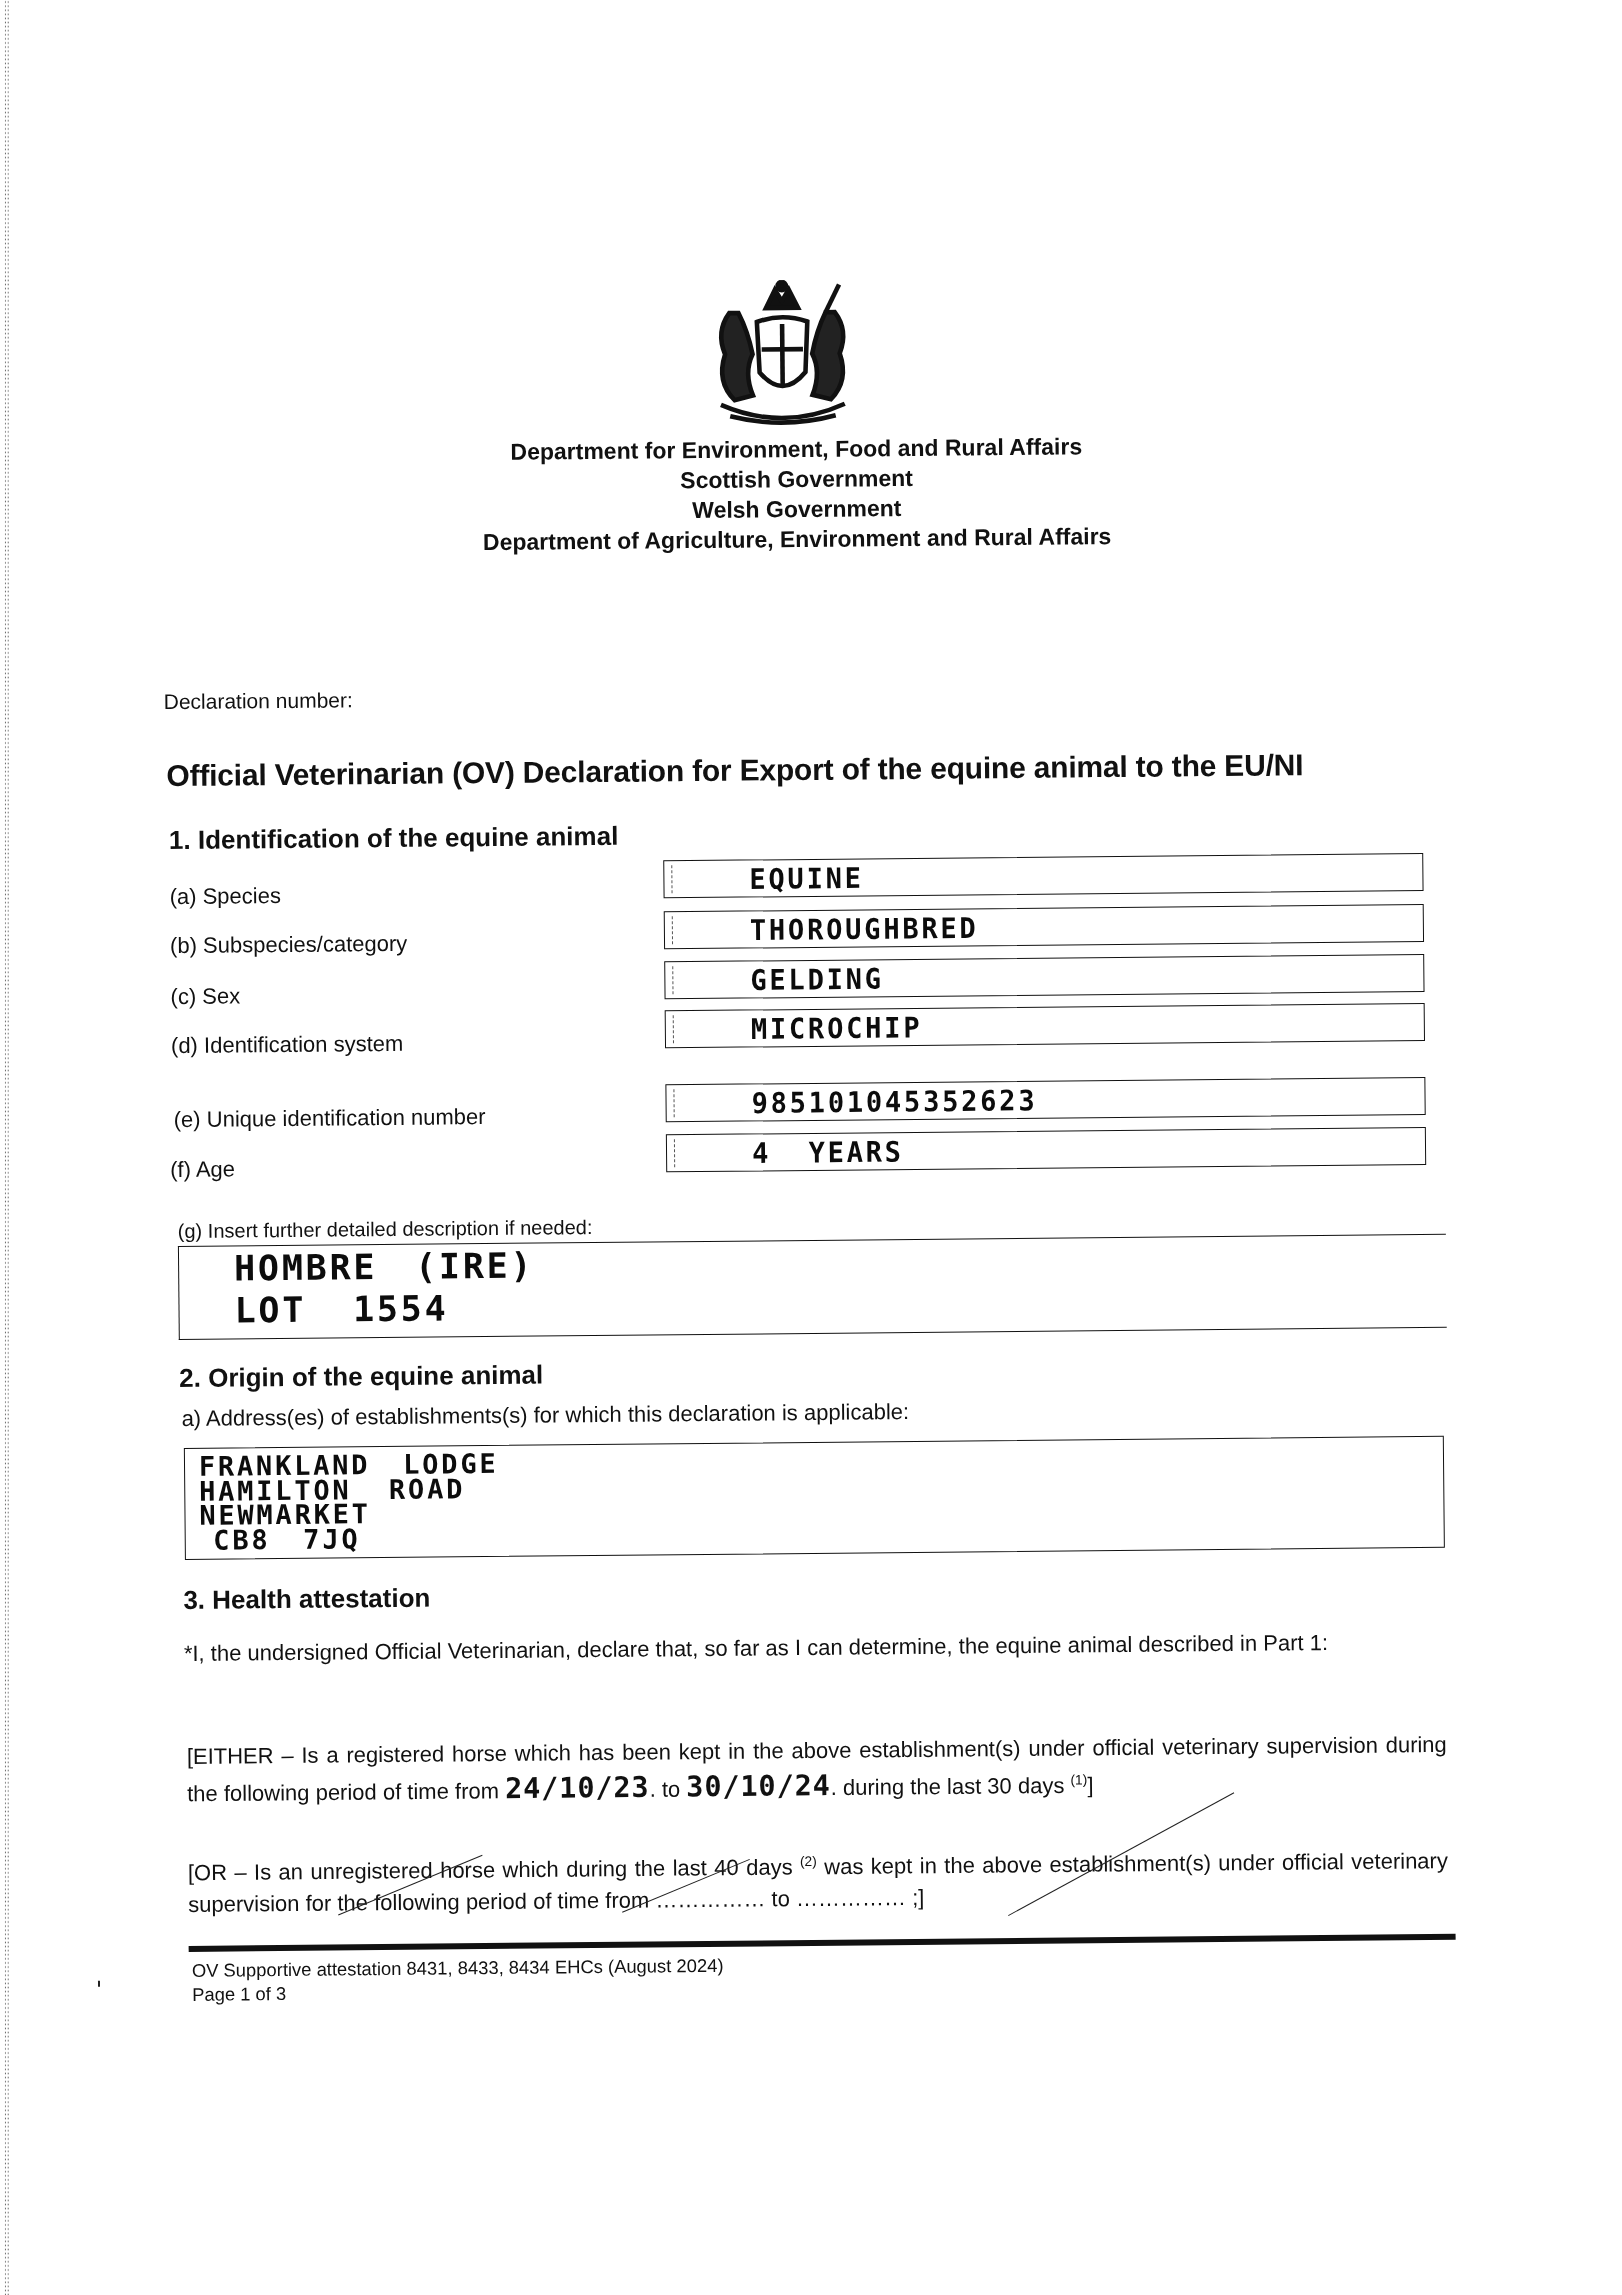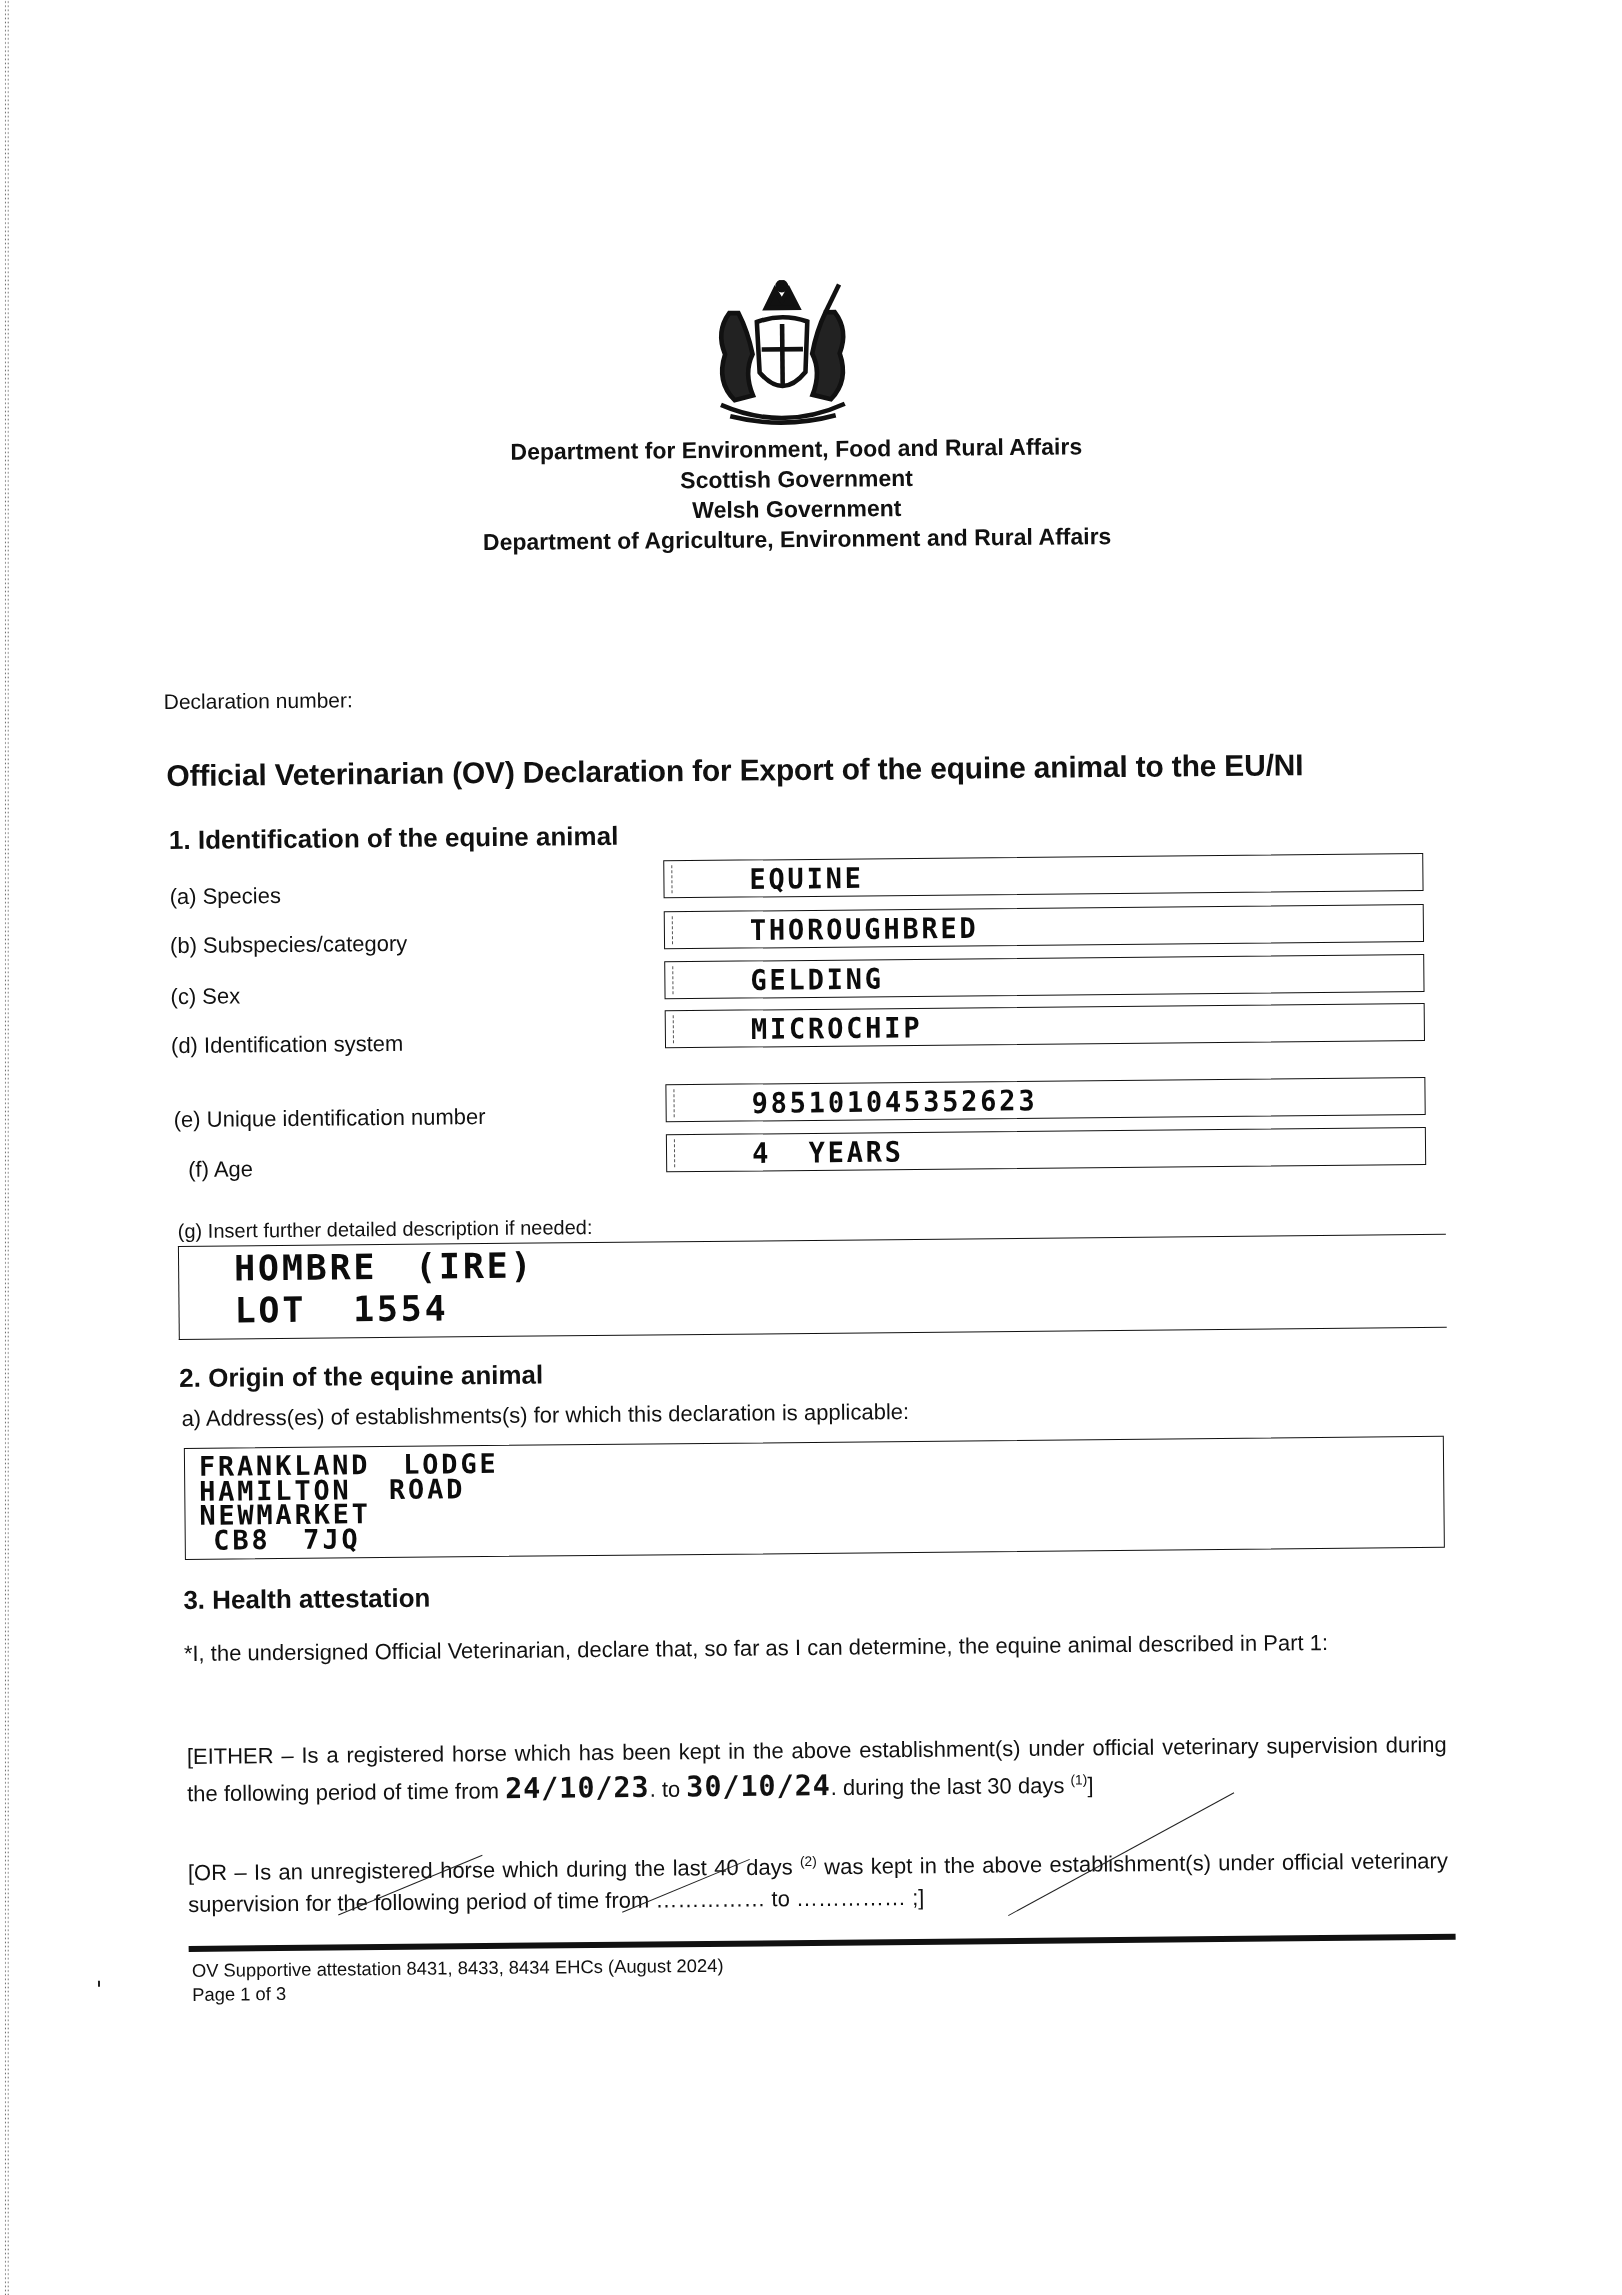--- a/index.html
+++ b/index.html
@@ -107,21 +107,21 @@
   <div class="field-label" style="left:172px; top:1027px;">(d) Identification system</div>
   <div class="field-box" style="top:1009px;">
     <span class="hand">MICROCHIP</span>
   </div>
 
   <div class="field-label" style="left:174px; top:1101px;">(e) Unique identification number</div>
   <div class="field-box" style="top:1083px;">
     <span class="hand">985101045352623</span>
   </div>
 
-  <div class="field-label" style="left:188px; top:1151px;">(f) Age</div>
+  <div class="field-label" style="left:170px; top:1151px;">(f) Age</div>
   <div class="field-box" style="top:1133px;">
     <span class="hand" style="word-spacing:18.4px;">4 YEARS</span>
   </div>
 
   <div class="desc-label">(g) Insert further detailed description if needed:</div>
   <div class="desc-box">
     <span class="hand" style="top:2.3px; word-spacing:13.8px;">HOMBRE (IRE)</span>
     <span class="hand" style="top:44px; word-spacing:23px;">LOT 1554</span>
   </div>
 

